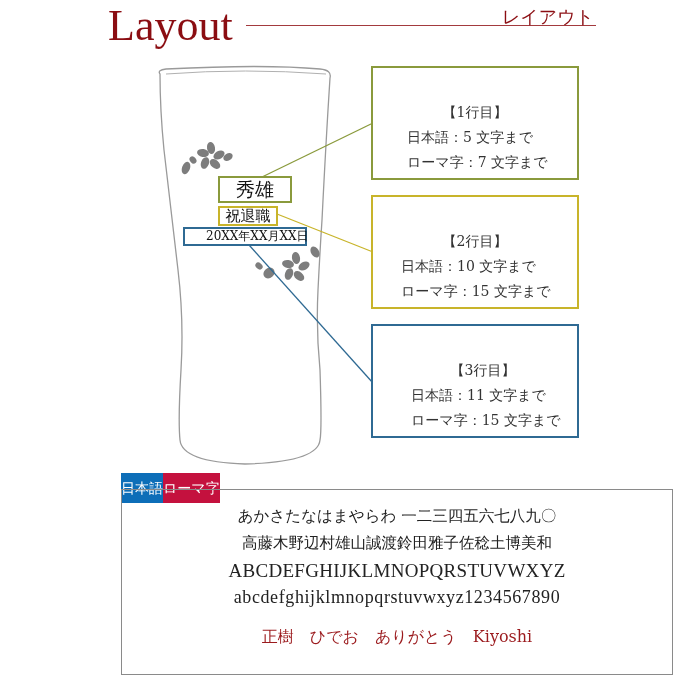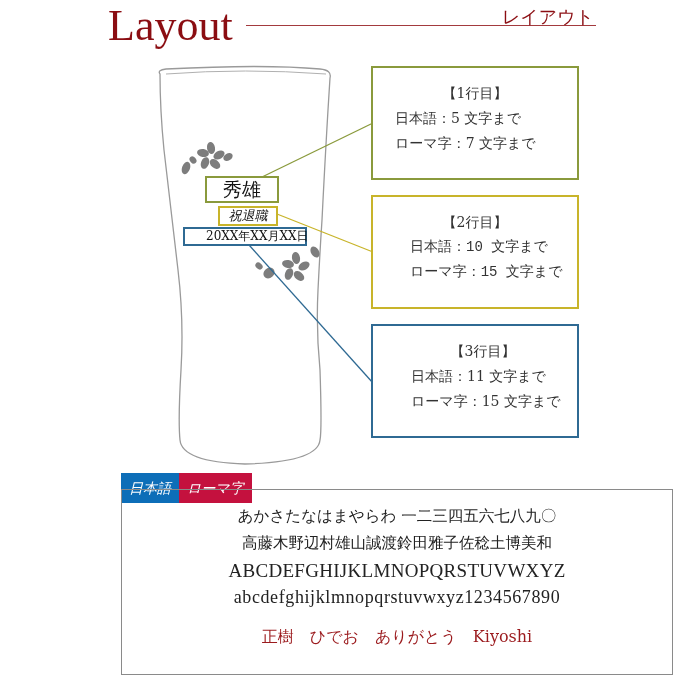--- a/index.html
+++ b/index.html
@@ -6,34 +6,34 @@
   body { width:700px; height:700px; position:relative; overflow:hidden;
          font-family:"DejaVu Serif", serif; color:#333; }
   .title { position:absolute; left:108px; top:2px; font-family:"Liberation Serif", serif;
            font-size:44px; color:#8b0d12; line-height:48px; }
   .title-rule { position:absolute; left:246px; top:25px; width:350px; height:1px; background:#a33a3e; }
   .subtitle { position:absolute; right:106px; top:5px; font-family:"DejaVu Sans", sans-serif;
               font-size:18px; color:#8b0d12; }
   svg.art { position:absolute; left:0; top:0; }
   .info-box { position:absolute; left:371px; width:208px; height:114px; background:#fff;
               box-sizing:border-box; border:2px solid; text-align:left; font-size:14px; line-height:25px; }
-  .info-box .head { text-align:center; margin-top:13px; }
-  .info-box .row { padding-left:22px; white-space:nowrap; }
+  .info-box .head { text-align:center; margin-top:32px; }
+  .info-box .row { padding-left:34px; white-space:nowrap; }
   #box1 { top:66px; border-color:#8a9a3c; }
   #box2 { top:195px; border-color:#c8b42a; }
-  #box2 .row { padding-left:37px;font-family:Liberation Mono, monospace; }
+  #box2 .row { padding-left:28px; }
   #box3 { top:324px; border-color:#2f6a93;padding-left:16px; }
   #box3 .row { padding-left:22px; }
   .label { position:absolute; background:#fff; box-sizing:border-box; border:2px solid;
            text-align:center; color:#111; white-space:nowrap; }
-  #lbl1 { left:205px; top:176px; width:74px; height:27px; border-color:#8a9a3c; font-size:19px; line-height:23px; }
-  #lbl2 { left:218px; top:206px; width:60px; height:20px; border-color:#c8b42a; font-size:13px; line-height:16px;font-style:italic; }
+  #lbl1 { left:218px; top:176px; width:74px; height:27px; border-color:#8a9a3c; font-size:19px; line-height:23px; }
+  #lbl2 { left:218px; top:206px; width:60px; height:20px; border-color:#c8b42a; font-size:15px; line-height:16px; }
   #lbl3 { left:183px; top:227px; width:124px; height:19px; border-color:#2f6a93; font-size:12px; line-height:15px;padding-left:21px; }
   .tabs { position:absolute; left:121px; top:473px; height:30px; display:flex; }
-  .tab { height:30px; line-height:30px; padding:0 8px; color:#fff; font-family:"DejaVu Sans", sans-serif; font-size:14px;font-style:italic; }
+  .tab { height:30px; line-height:30px; padding:0 0; color:#fff; font-family:"DejaVu Sans", sans-serif; font-size:14px; }
   .tab-ja { background:#0d6eb8; }
   .tab-ro { background:#c4113e; }
   .sample { position:absolute; left:121px; top:489px; width:552px; height:186px; box-sizing:border-box;
             border:1px solid #8a8a8a; text-align:center; }
   .sample .ln { font-size:15.5px; line-height:27px; color:#222; white-space:nowrap; }
   .sample .l1 { margin-top:13px; }
   .sample .latin { font-family:"Liberation Serif", serif; font-size:19px; letter-spacing:0.3px; }
   .sample .latin2 { font-family:"Liberation Serif", serif; font-size:18px; letter-spacing:0.6px; }
   .sample .red { color:#9b1a1d; margin-top:12px; font-size:16px; word-spacing:10px; }
 </style>

